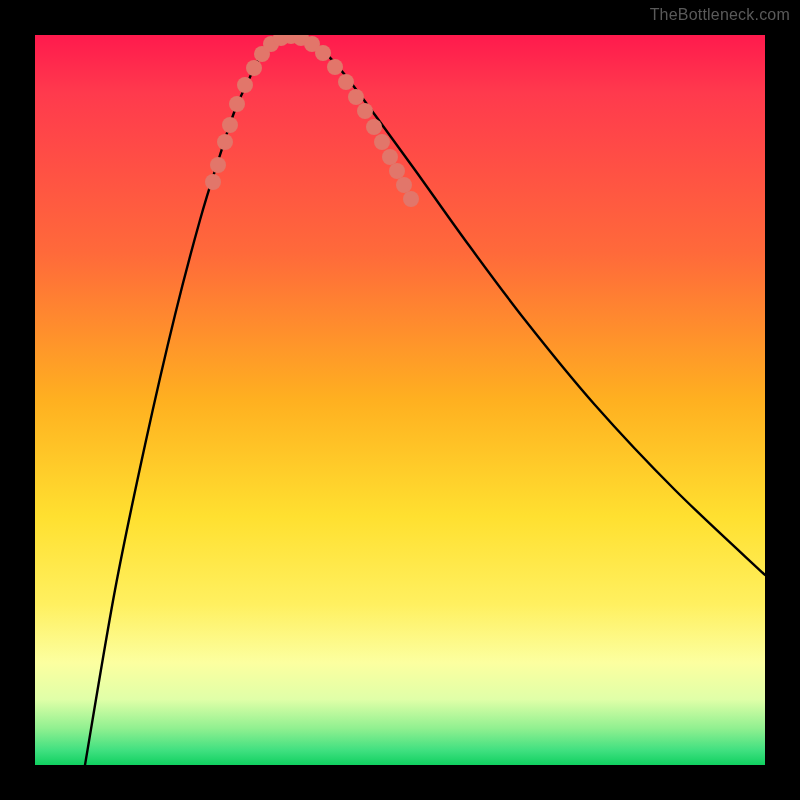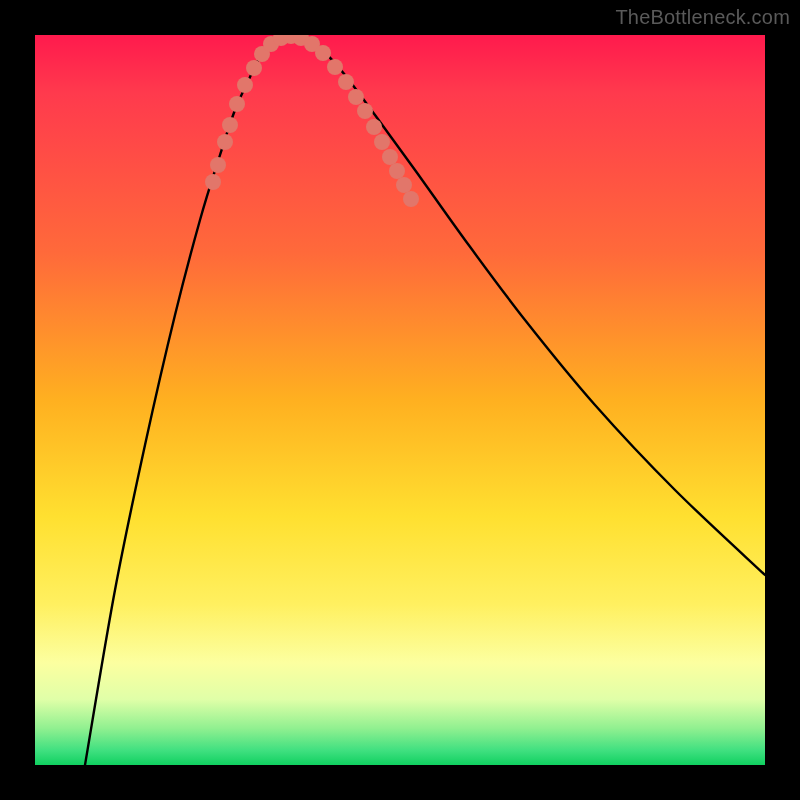--- a/index.html
+++ b/index.html
@@ -44,21 +44,21 @@
     top: 35px;
     width: 730px;
     height: 730px;
     pointer-events: none;
   }
   .attribution {
     position: absolute;
     top: 6px;
     right: 10px;
     color: #5a5a5a;
-    font-size: 20px;
+    font-size: 16px;
     font-weight: 500;
     letter-spacing: 0.2px;
   }
 </style>
 </head>
 <body>
 
 <div class="frame">
   <div class="gradient-area"></div>
 

